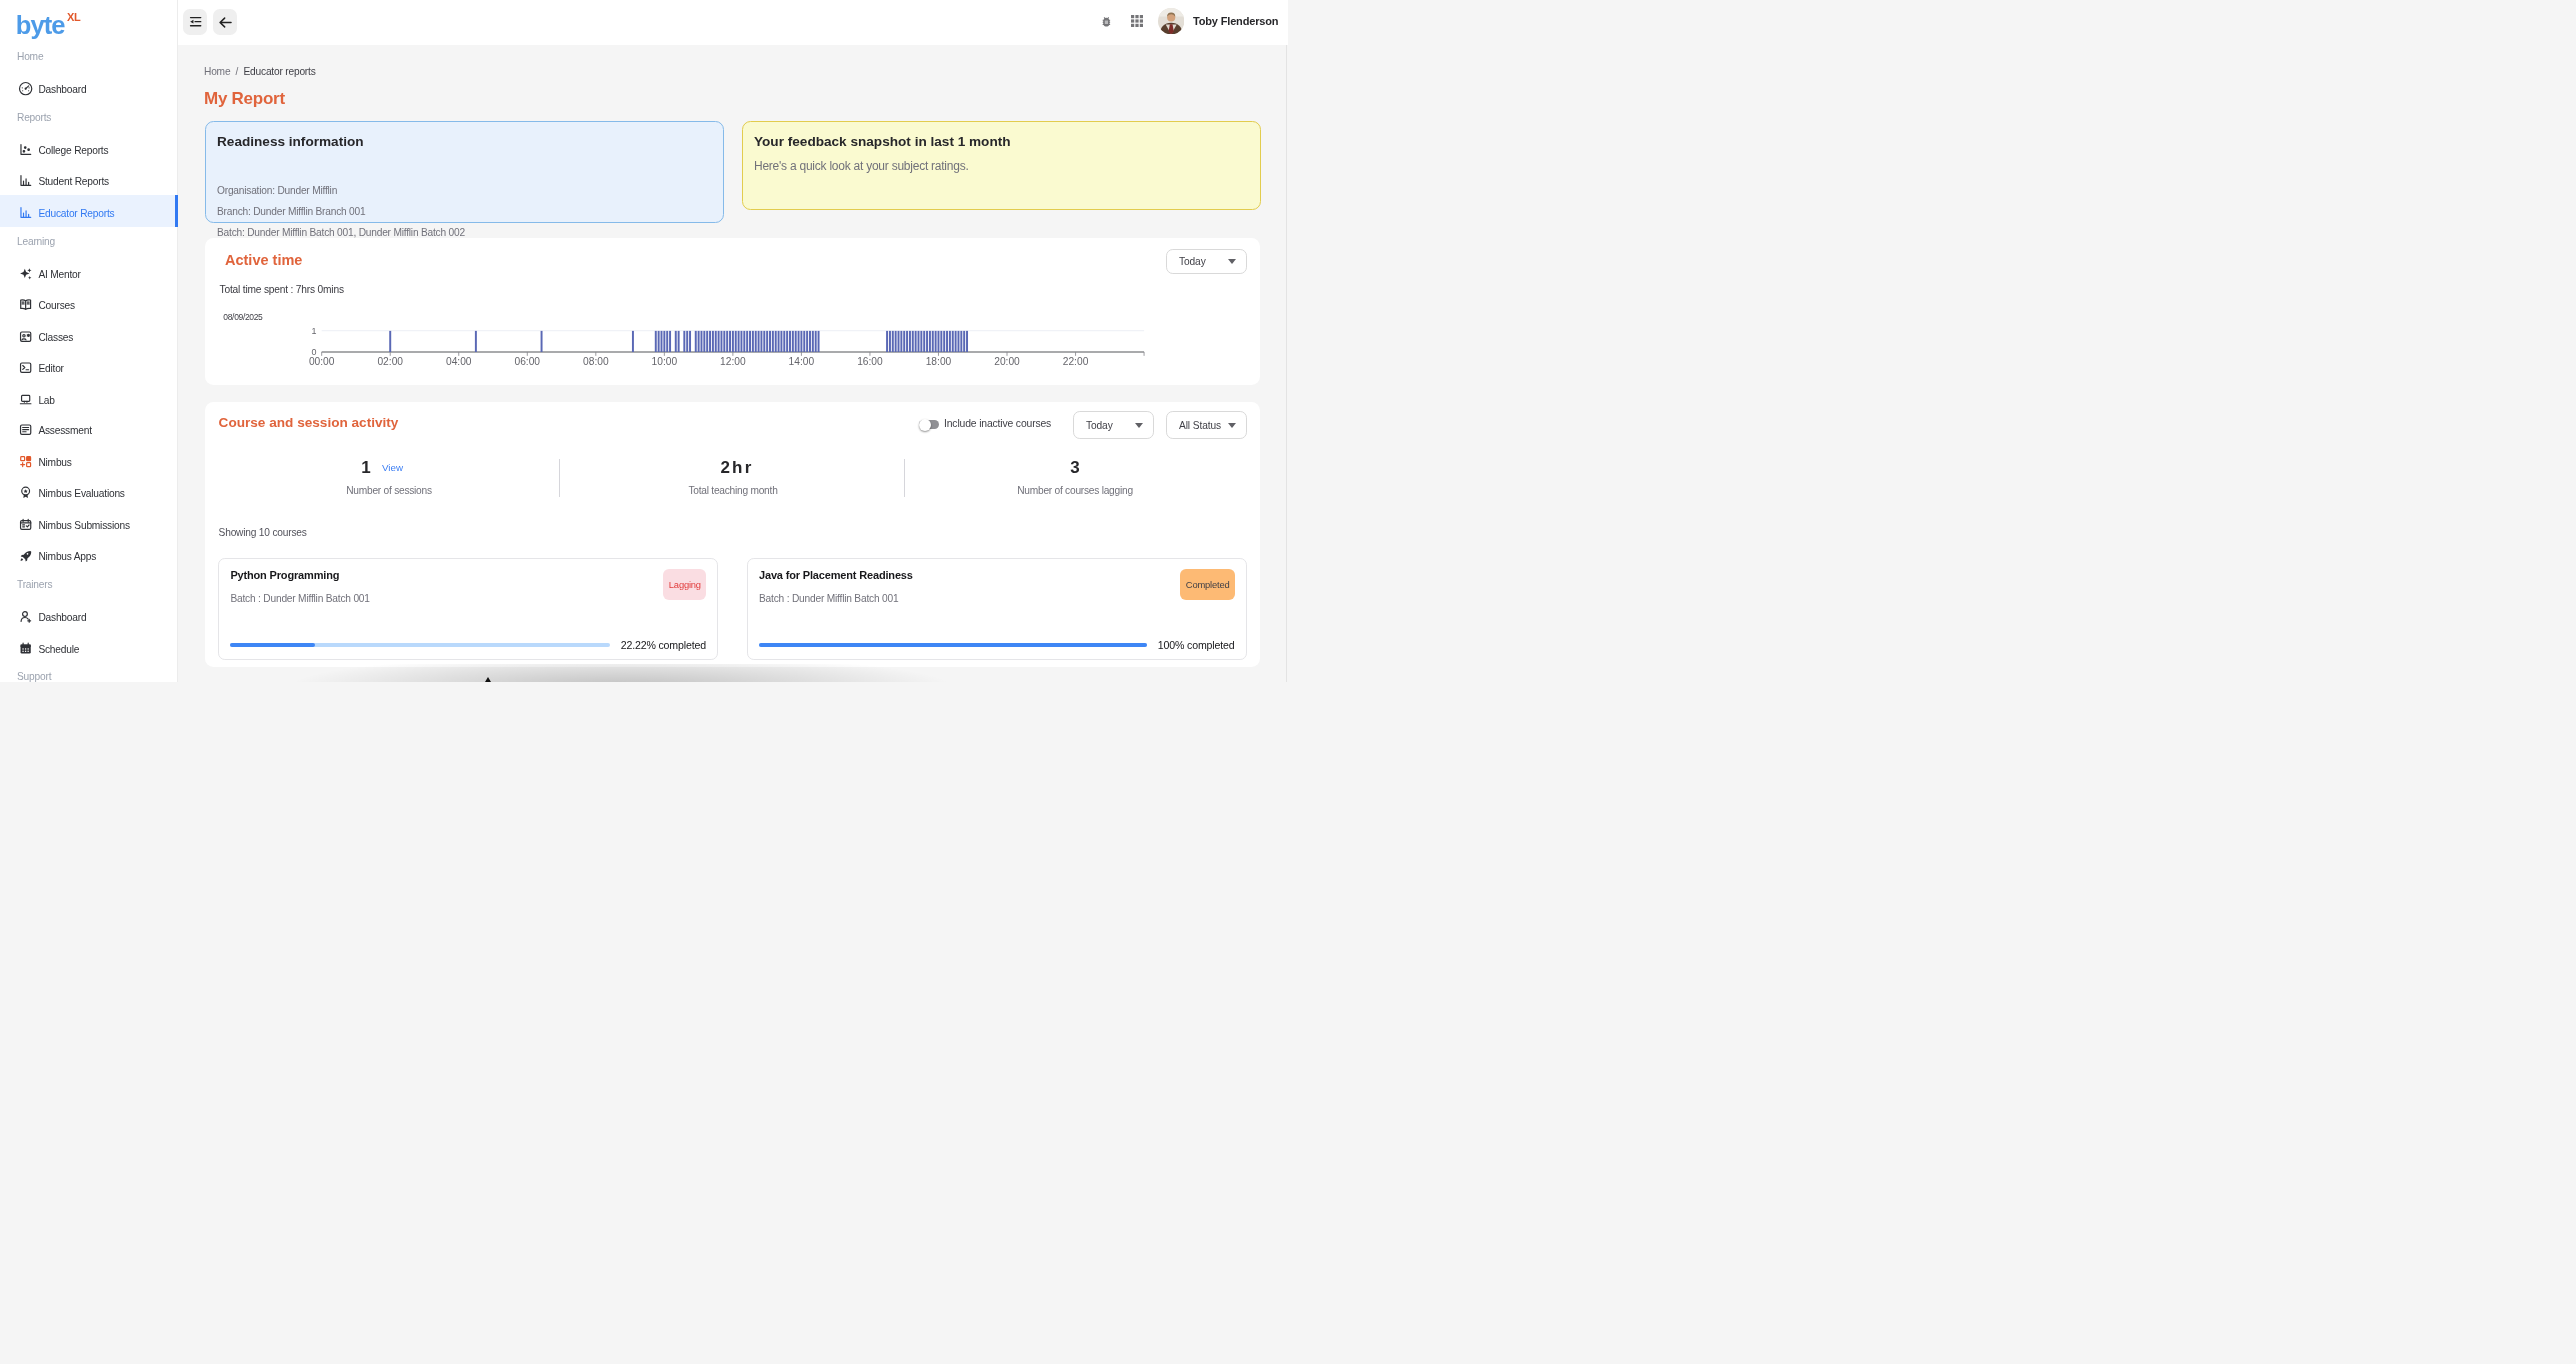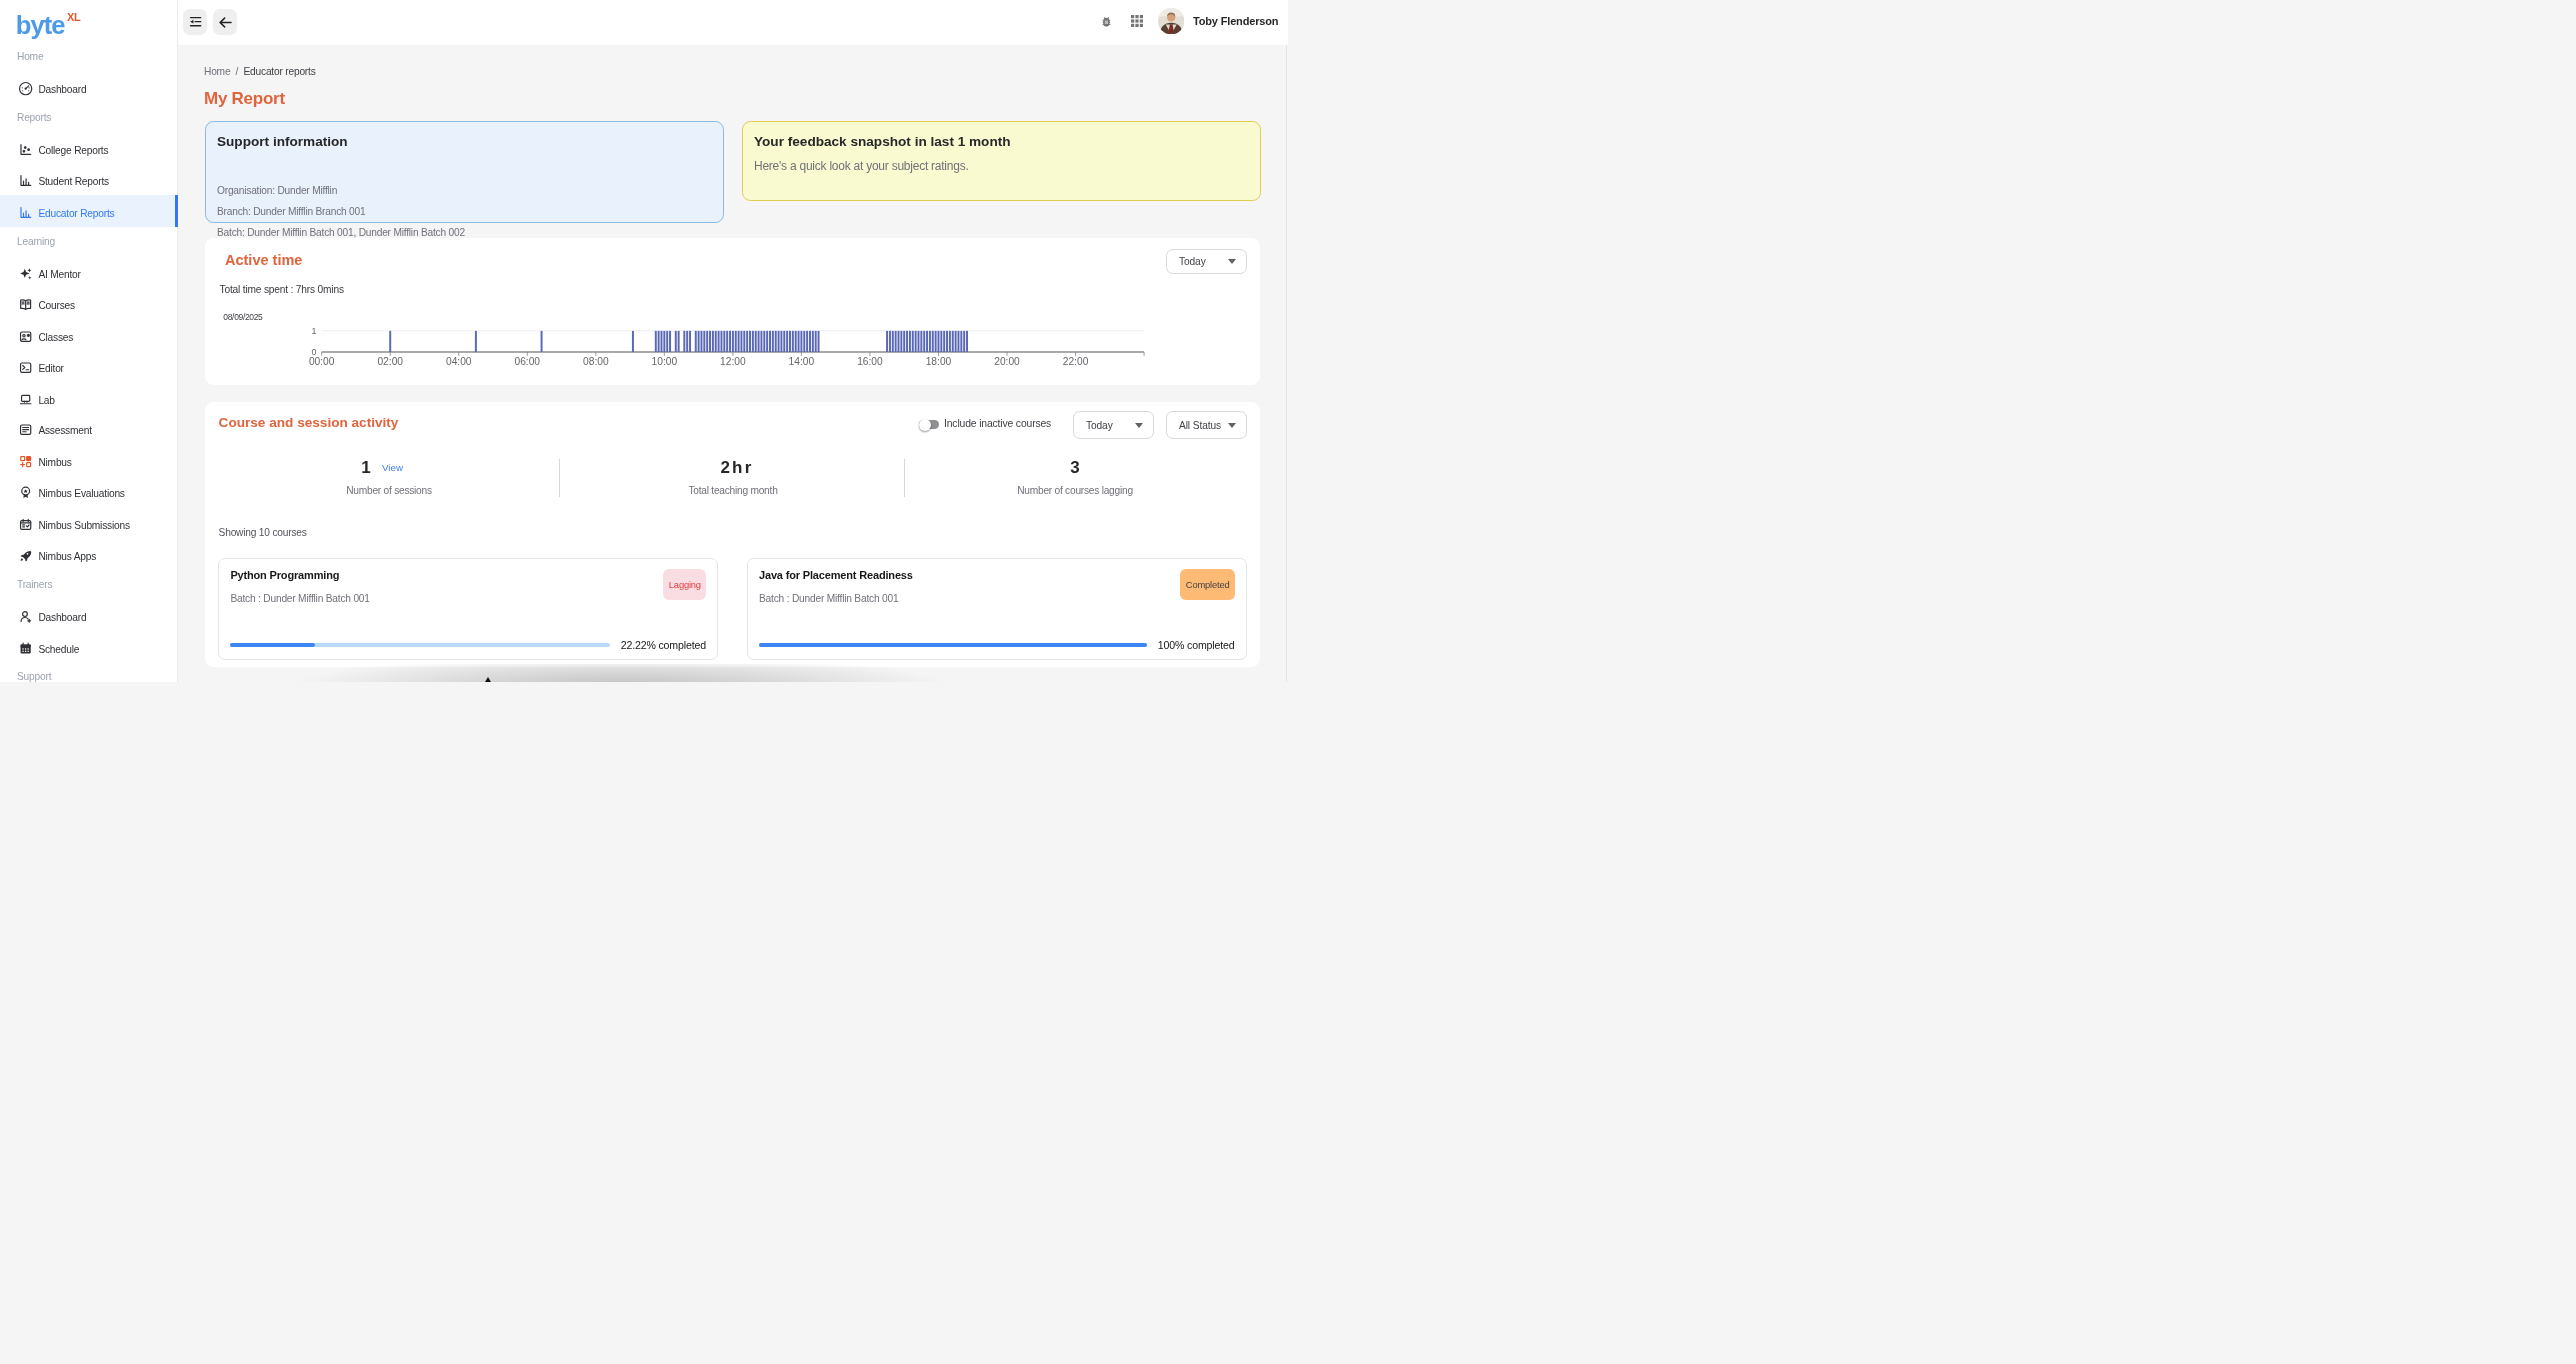--- a/index.html
+++ b/index.html
@@ -17,21 +17,21 @@
 
 #header { position:absolute; left:178px; top:0; width:1110px; height:45px; background:#fff; z-index:4; }
 .hbtn { position:absolute; top:8.9px; width:24px; height:26.4px; background:#efefef; border-radius:6.8px; display:flex; align-items:center; justify-content:center; }
 #uname { position:absolute; left:1015px; top:15px; font-size:11px; font-weight:bold; letter-spacing:-0.015em; color:#27272a; }
 
 #crumb { position:absolute; left:204px; top:66px; font-size:10.2px; letter-spacing:-0.02em; color:#71717a; }
 #crumb b { color:#3f3f46; font-weight:normal; }
 #myreport { position:absolute; left:204px; top:89px; font-size:17px; font-weight:bold; letter-spacing:-0.015em; color:#e0643c; }
 
 #bluecard { position:absolute; left:205px; top:121px; width:519px; height:102px; background:#e8f1fc; border:0.9px solid #85bae9; border-radius:8.5px; }
-#yellowcard { position:absolute; left:742px; top:121px; width:519px; height:80px; background:#fafad0; border:0.9px solid #e2cc4e; border-radius:8.5px; }
+#yellowcard { position:absolute; left:742px; top:121px; width:519px; height:89px; background:#fafad0; border:0.9px solid #e2cc4e; border-radius:8.5px; }
 .cardtitle { position:absolute; left:11px; top:12px; font-size:13.6px; font-weight:bold; letter-spacing:0; color:#27272a; }
 .cardline { position:absolute; left:11px; font-size:10.2px; letter-spacing:-0.021em; color:#71717a;margin-top:26px; }
 .ylline { position:absolute; left:11px; font-size:12px; letter-spacing:-0.02em; color:#71717a; }
 #ratings { position:absolute; left:11px; width:501px; font-size:10.2px; letter-spacing:-0.015em; color:#71717a; line-height:21px; }
 #ratings { top:60px; }
 .star { vertical-align:-1.3px; }
 
 #activecard { position:absolute; left:205px; top:238px; width:1055px; height:147px; background:#fff; border-radius:8.5px; }
 #activecard h2 { position:absolute; left:20px; top:13.6px; font-size:14.5px; font-weight:bold; letter-spacing:0; color:#e0643c; }
 #totaltime { position:absolute; left:14.5px; top:46px; font-size:10.2px; letter-spacing:-0.018em; color:#3a3a40; }
@@ -291,21 +291,21 @@
         <path d="M14 19 h3 l1.6 8.5 -3.1 3.5 -3.1-3.5 Z" fill="#7d2b28"></path>
         <circle cx="15.5" cy="11.2" r="4.8" fill="#d3a27c"></circle>
         <path d="M10.7 10.2 a4.8 4.8 0 0 1 9.6 0 c-1.4-2.1-3-3-4.8-3 s-3.4 0.9-4.8 3z" fill="#8f7352"></path>
       </g>
     </svg>
   <div id="uname">Toby Flenderson</div>
 </div>
 <div id="crumb">Home&nbsp;&nbsp;/&nbsp;&nbsp;<b>Educator reports</b></div>
 <div id="myreport">My Report</div>
 <div id="bluecard">
-  <div class="cardtitle">Support information</div>
+  <div class="cardtitle">Readiness information</div>
   <div class="cardline" style="top:37px">Organisation: Dunder Mifflin</div>
   <div class="cardline" style="top:58px">Branch: Dunder Mifflin Branch 001</div>
   <div class="cardline" style="top:79px">Batch: Dunder Mifflin Batch 001, Dunder Mifflin Batch 002</div>
 </div>
 <div id="yellowcard">
   <div class="cardtitle">Your feedback snapshot in last 1 month</div>
   <div class="ylline" style="top:37px">Here's a quick look at your subject ratings.</div>
 </div>
 <div id="activecard">
   <h2>Active time</h2>

